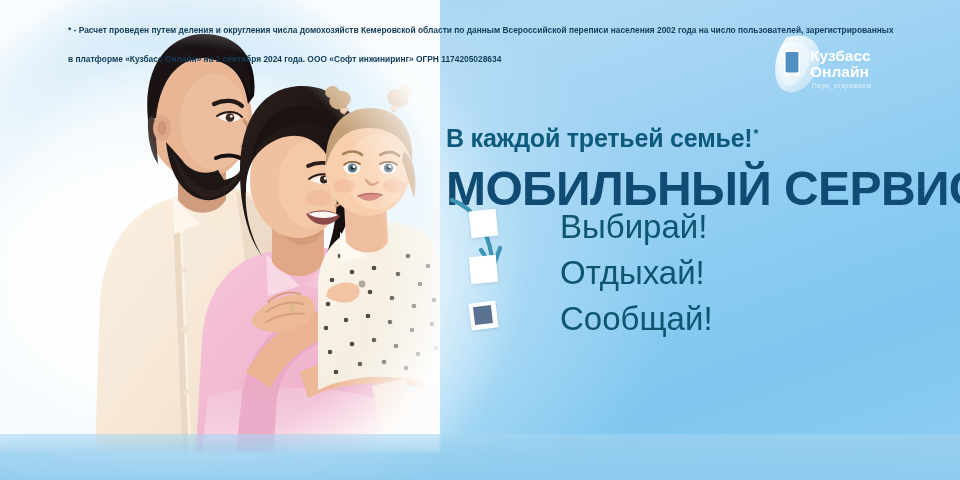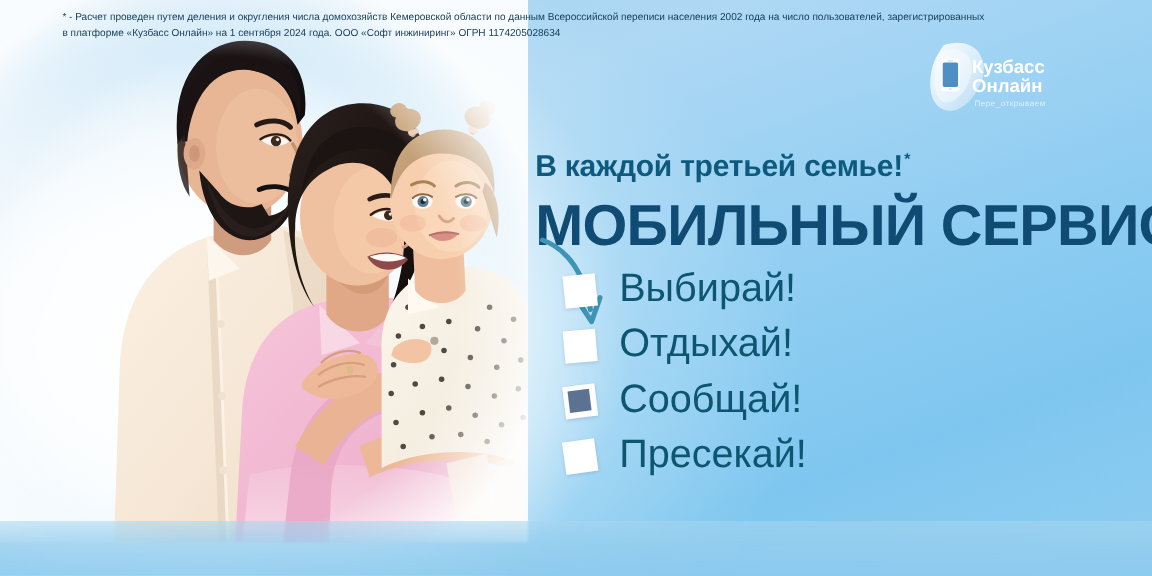--- a/index.html
+++ b/index.html
@@ -54,22 +54,23 @@
     font-size:48px; font-weight:bold; color:#0f4b73;
     letter-spacing:-0.6px; white-space:nowrap; line-height:1;
   }
 
   
   .list {
     position:absolute; left:470px; top:210px;
     width:320px;
   }
   .list-item {
-    display:flex; align-items:flex-end;
+    display:flex; align-items:flex-start;
     height:46px;
+    gap:44px;
   }
   .box {
     position:relative;
     width:27px; height:27px;
     flex:0 0 27px;
     background:#ffffff;
     box-shadow:0 1px 3px rgba(20,70,100,0.18);
     margin-right:19px;
   }
   .list-item:nth-child(1) .box { transform:rotate(-6deg); }
@@ -97,21 +98,21 @@
     width:960px; height:46px;
     background:linear-gradient(180deg, rgba(168,214,240,0.55) 0%, rgba(150,206,238,0.78) 40%, rgba(140,202,238,0.88) 100%);
     backdrop-filter:blur(1px);
   }
   .disclaimer {
     position:absolute; left:52px; top:8px;
     width:880px;
     font-size:8.4px; line-height:12.5px;
     color:#123c58;
   }
-  .disclaimer p { margin:0; white-space:nowrap; }
+  .disclaimer p { margin:16px; white-space:nowrap;font-weight:bold; }
 </style>
 </head>
 <body>
 
 <div id="banner">
 
   <div class="photo-glow"></div>
 
   <div class="photo">
     <svg viewBox="0 0 440 452" xmlns="http://www.w3.org/2000/svg">
@@ -391,24 +392,20 @@
     <div class="list-item">
       <span class="box"></span>
       <span class="item-label">Отдыхай!</span>
     </div>
 
     <div class="list-item">
       <span class="box checked"></span>
       <span class="item-label">Сообщай!</span>
     </div>
 
-    <div class="list-item">
-      <span class="box"></span>
-      <span class="item-label">Пресекай!</span>
-    </div>
 
   </div>
 
   <div class="footer"></div>
   <div class="disclaimer">
     <p>* - Расчет проведен путем деления и округления числа домохозяйств Кемеровской области по данным Всероссийской переписи населения 2002 года на число пользователей, зарегистрированных</p>
     <p>в платформе «Кузбасс Онлайн» на 1 сентября 2024 года. ООО «Софт инжиниринг» ОГРН 1174205028634</p>
   </div>
 
 </div>

